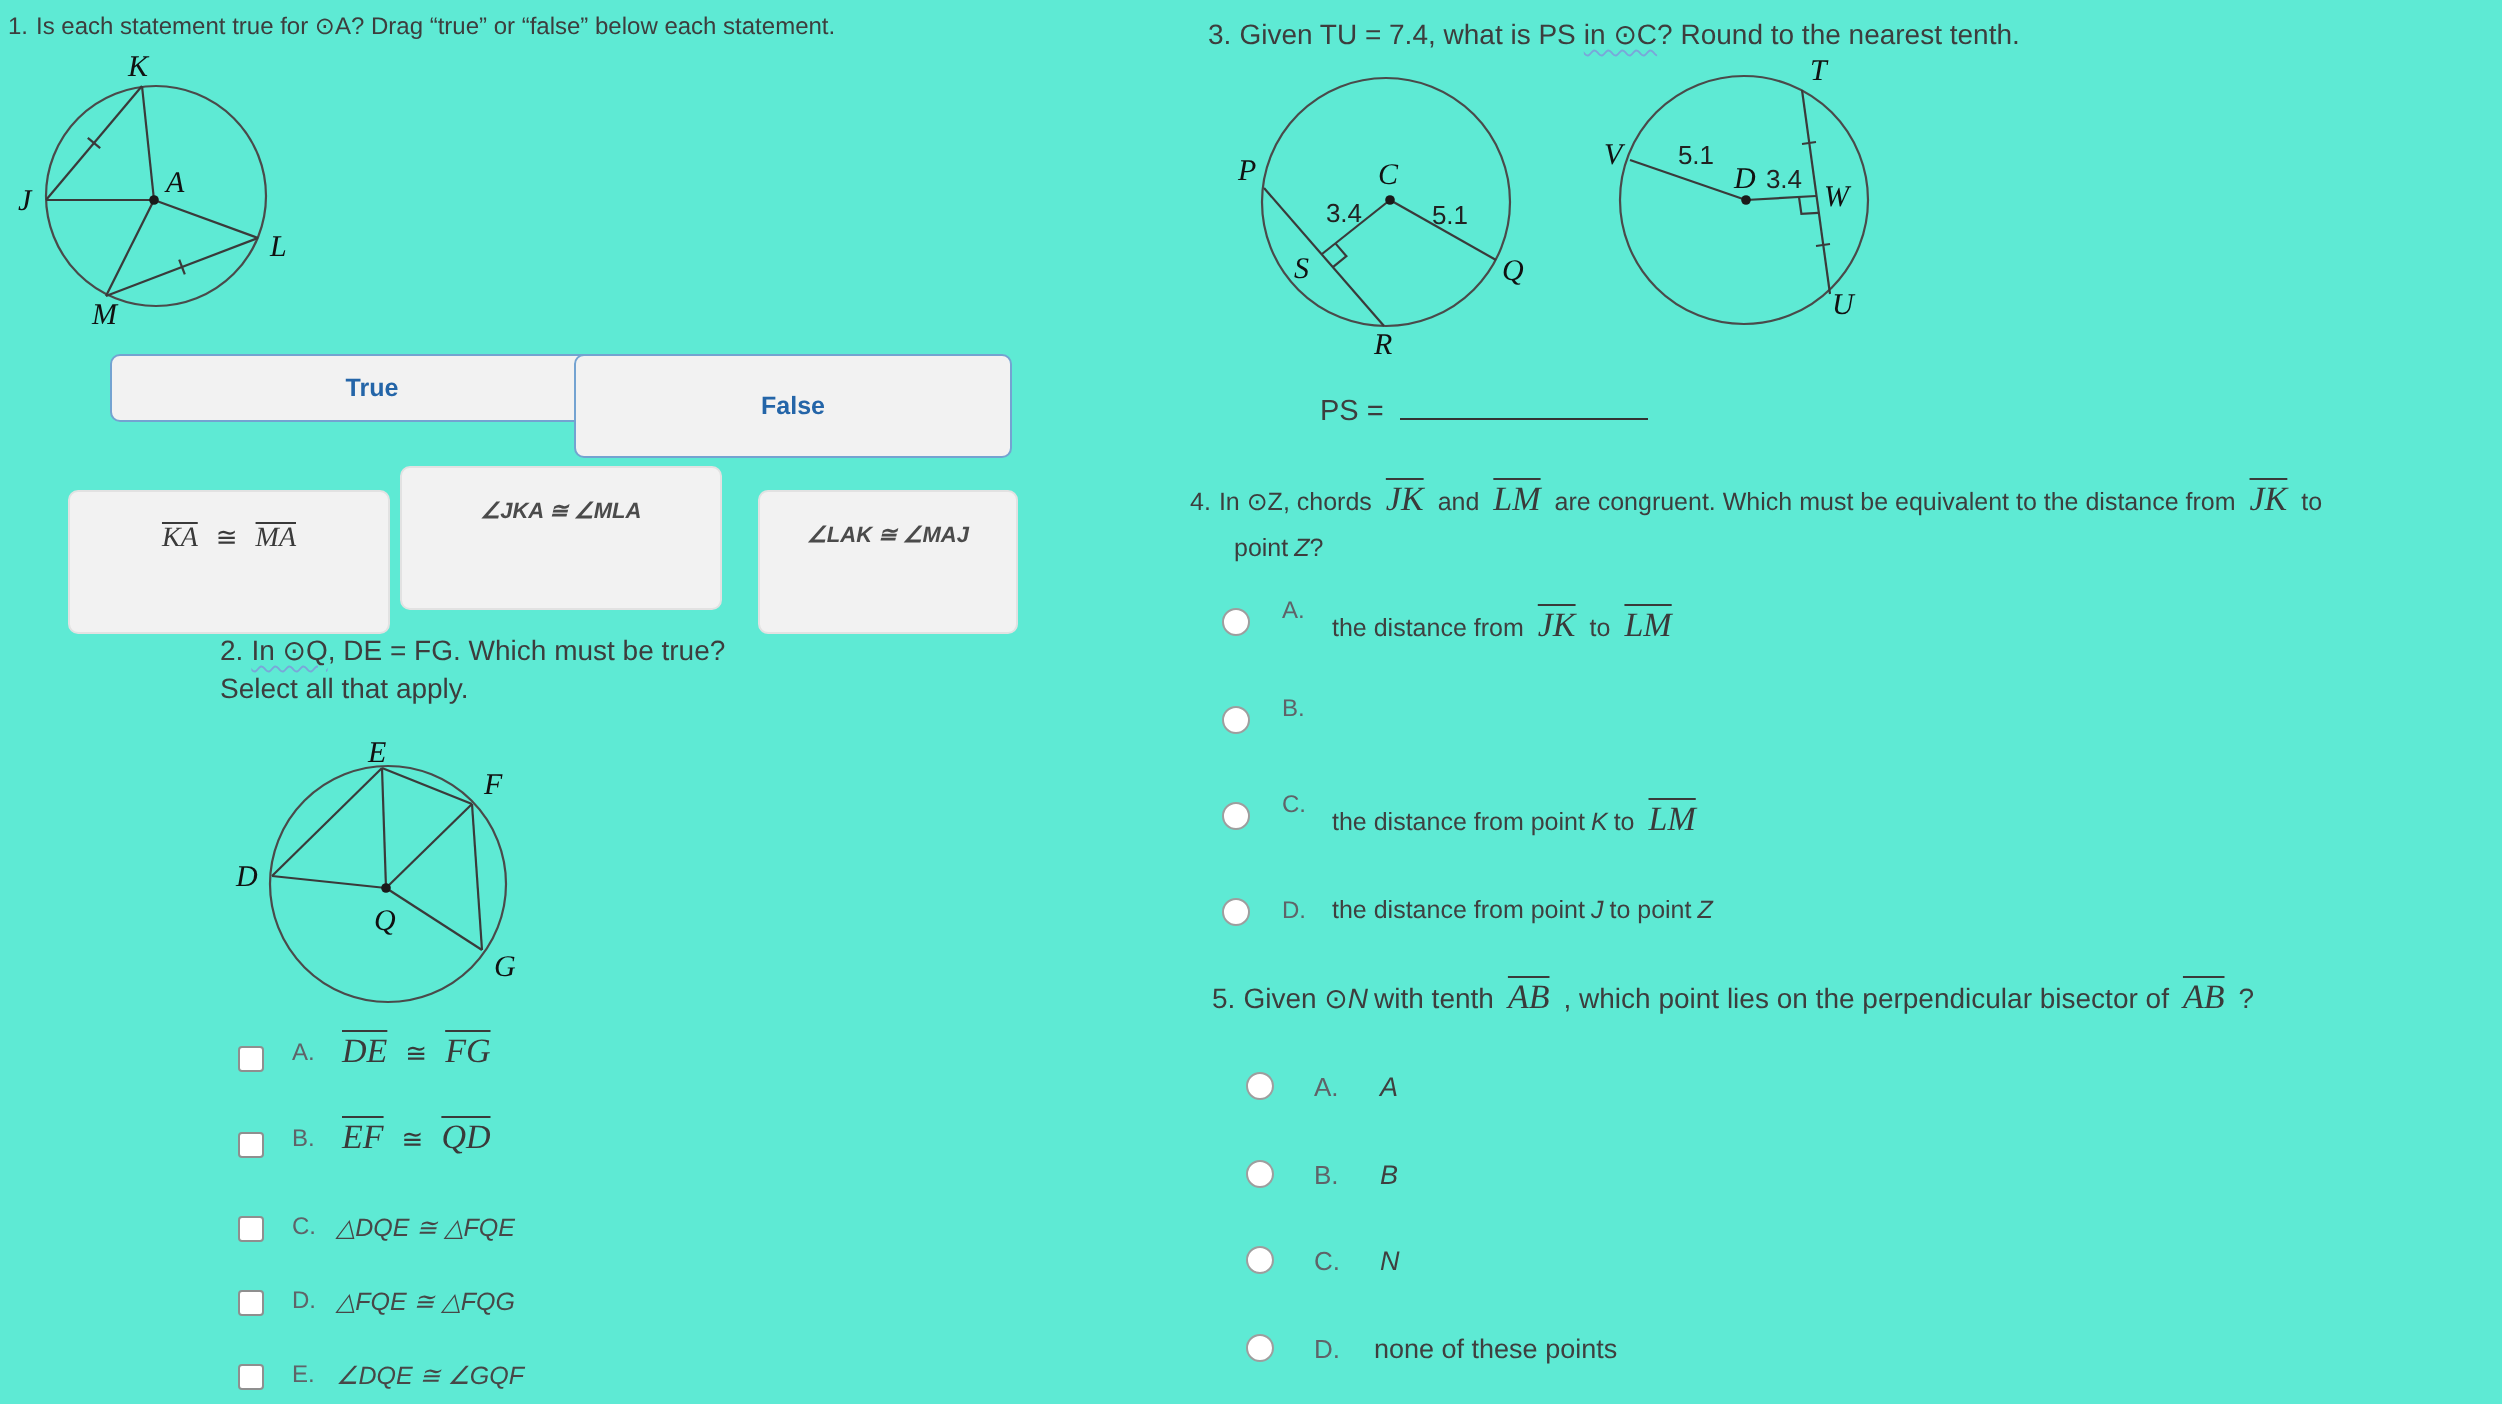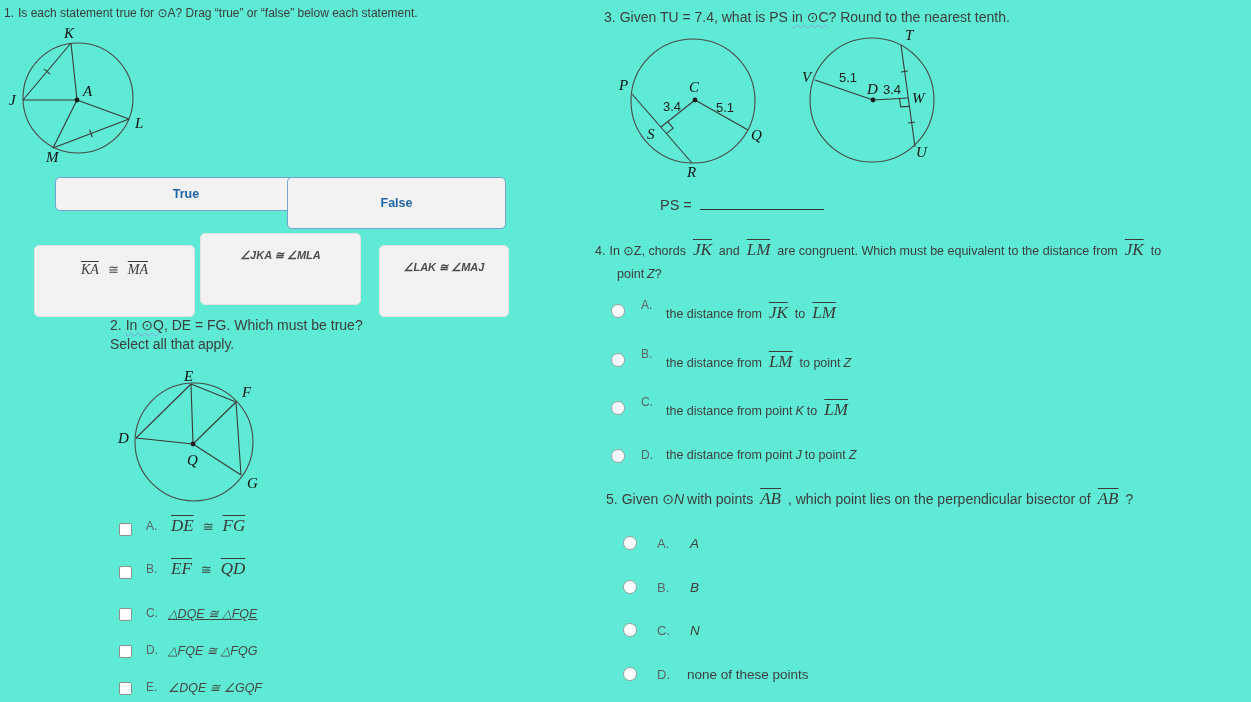--- a/index.html
+++ b/index.html
@@ -134,21 +134,21 @@
     <span class="optabs" style="left:49px;top:0;"><span class="ser m17 ov">DE</span><span class="rel">≅</span><span class="ser m17 ov">FG</span></span>
   </div>
   <div class="abs" style="left:119px;top:559px;width:300px;height:28px;">
     <span class="cb" style="left:0;top:7px;"></span>
     <span class="lt" style="left:27px;top:3px;">B.</span>
     <span class="optabs" style="left:49px;top:0;"><span class="ser m17 ov">EF</span><span class="rel">≅</span><span class="ser m17 ov">QD</span></span>
   </div>
   <div class="abs" style="left:119px;top:605px;width:300px;height:20px;">
     <span class="cb" style="left:0;top:3px;"></span>
     <span class="lt" style="left:27px;top:1px;">C.</span>
-    <span class="optabs it" style="left:49px;top:1px;text-decoration:underline;">△DQE ≅ △FQE</span>
+    <span class="optabs it" style="left:49px;top:1px;">△DQE ≅ △FQE</span>
   </div>
   <div class="abs" style="left:119px;top:642px;width:300px;height:20px;">
     <span class="cb" style="left:0;top:3px;"></span>
     <span class="lt" style="left:27px;top:1px;">D.</span>
     <span class="optabs it" style="left:49px;top:1px;">△FQE ≅ △FQG</span>
   </div>
   <div class="abs" style="left:119px;top:679px;width:300px;height:20px;">
     <span class="cb" style="left:0;top:3px;"></span>
     <span class="lt" style="left:27px;top:1px;">E.</span>
     <span class="optabs it" style="left:49px;top:1px;">∠DQE ≅ ∠GQF</span>
@@ -206,35 +206,34 @@
   </div>
 
   <div class="abs" style="left:611px;top:295px;width:420px;height:32px;">
     <span class="rd" style="left:0;top:9px;"></span>
     <span class="lt" style="left:30px;top:3px;">A.</span>
     <span class="optabs t4" style="left:55px;top:8px;"><span>the distance from</span><span class="imath">JK</span><span>to</span><span class="imath">LM</span></span>
   </div>
   <div class="abs" style="left:611px;top:344px;width:420px;height:32px;">
     <span class="rd" style="left:0;top:9px;"></span>
     <span class="lt" style="left:30px;top:3px;">B.</span>
-    <span class="optabs t4" style="left:55px;top:8px;"><span>the distance from</span><span class="imath">LM</span><span>to point</span><span class="iv">Z</span></span>
   </div>
   <div class="abs" style="left:611px;top:392px;width:420px;height:32px;">
     <span class="rd" style="left:0;top:9px;"></span>
     <span class="lt" style="left:30px;top:3px;">C.</span>
     <span class="optabs t4" style="left:55px;top:8px;"><span>the distance from point</span><span class="iv">K</span><span>to</span><span class="imath">LM</span></span>
   </div>
   <div class="abs" style="left:611px;top:446px;width:420px;height:22px;">
     <span class="rd" style="left:0;top:3px;"></span>
     <span class="lt" style="left:30px;top:2px;">D.</span>
     <span class="optabs t4" style="left:55px;top:2px;"><span>the distance from point</span><span class="iv">J</span><span>to point</span><span class="iv">Z</span></span>
   </div>
 
   <div class="abs qt14" style="left:606px;top:489px;white-space:nowrap;">
-    <span class="qnum">5.</span><span>Given ⊙</span><span class="iv" style="margin-left:0">N</span><span>with points</span><span class="imath">AB</span><span>, which point lies on the perpendicular bisector of</span><span class="imath">AB</span><span>?</span>
+    <span class="qnum">5.</span><span>Given ⊙</span><span class="iv" style="margin-left:0">N</span><span>with tenth</span><span class="imath">AB</span><span>, which point lies on the perpendicular bisector of</span><span class="imath">AB</span><span>?</span>
   </div>
 
   <div class="abs" style="left:623px;top:536px;width:400px;height:20px;">
     <span class="rd" style="left:0;top:0;"></span>
     <span class="lt" style="left:34px;top:0;font-size:13px;">A.</span>
     <span class="optabs t5 iv" style="left:64px;top:0;">A</span>
   </div>
   <div class="abs" style="left:623px;top:580px;width:400px;height:20px;">
     <span class="rd" style="left:0;top:0;"></span>
     <span class="lt" style="left:34px;top:0;font-size:13px;">B.</span>

